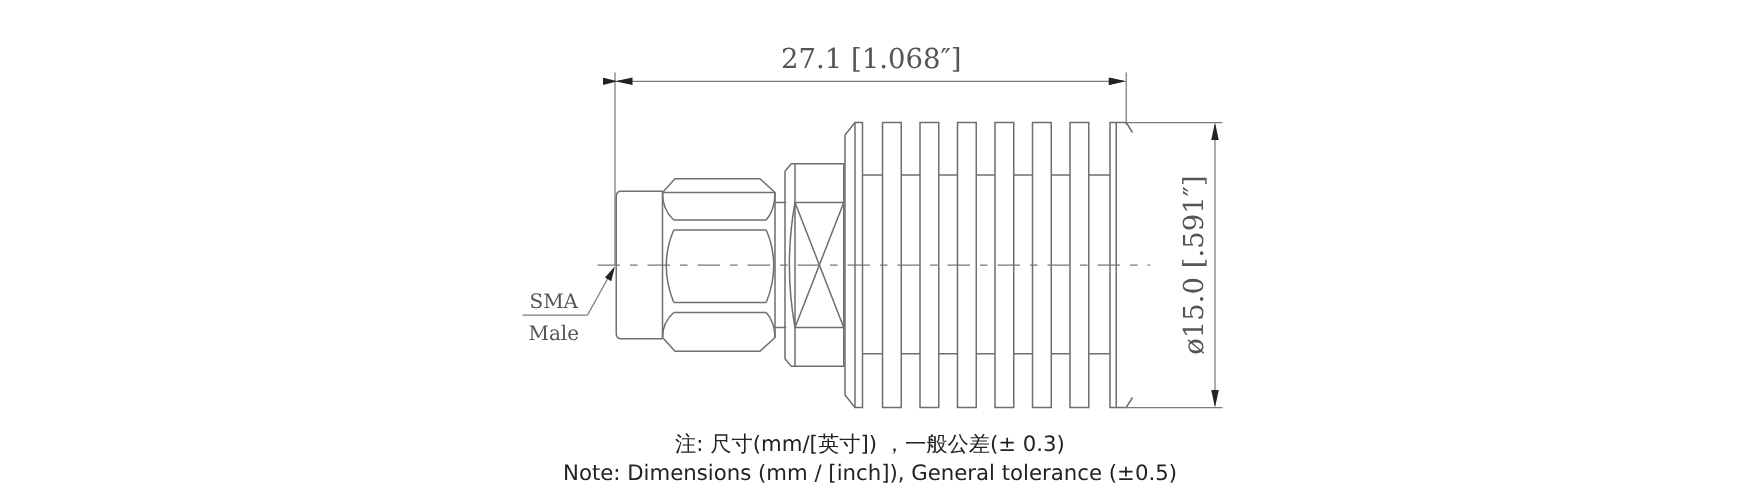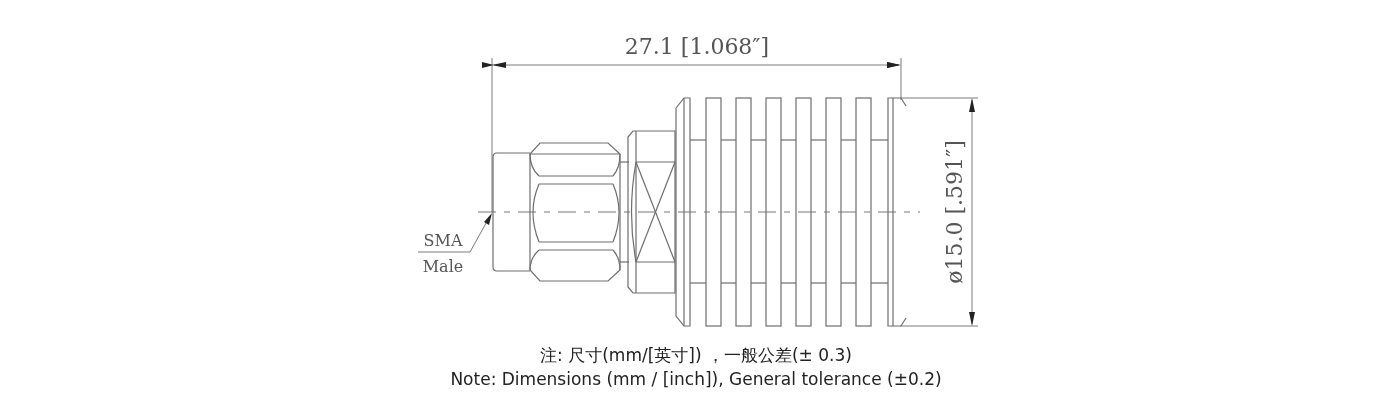--- a/index.html
+++ b/index.html
@@ -104,13 +104,13 @@
   <g>
     <line class="thin" x1="418" y1="252" x2="470" y2="252"></line>
     <line class="thin" x1="470" y1="252" x2="490" y2="216"></line>
     <path d="M492,213 L484,222 L489,225 z" fill="#222"></path>
     <text class="dimtxt" x="443" y="246" font-size="16" text-anchor="middle">SMA</text>
     <text class="dimtxt" x="443" y="272" font-size="16" text-anchor="middle">Male</text>
   </g>
 </svg>
 
 <div class="notes" id="note-cn">注: 尺寸(mm/[英寸]) ，一般公差(± 0.3)</div>
-<div class="notes" id="note-en">Note: Dimensions (mm / [inch]), General tolerance (±0.2)</div>
+<div class="notes" id="note-en">Note: Dimensions (mm / [inch]), General tolerance (±0.5)</div>
 
 </body></html>

